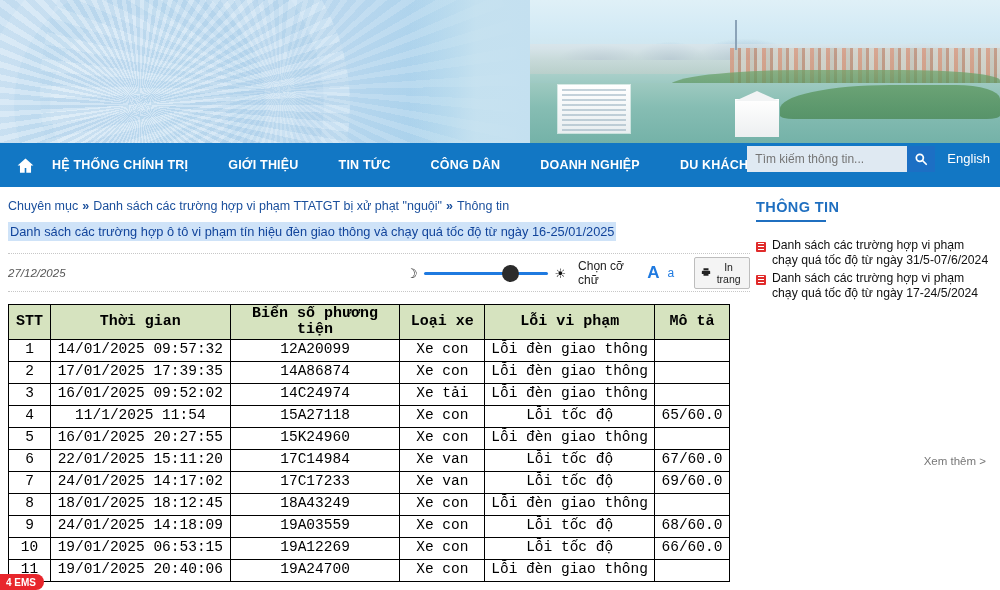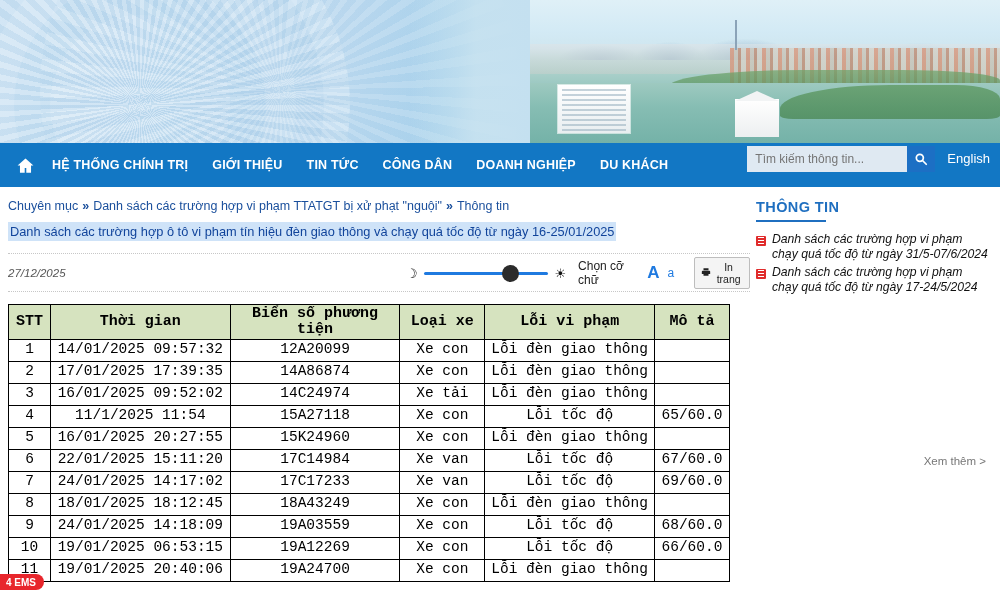--- a/index.html
+++ b/index.html
@@ -163,21 +163,21 @@
     position: relative;
     height: 44px; width: 1000px;
     background: #1277c4;
     display: flex; align-items: center;
     padding-left: 10px;
   }
   .nav .home {
     width: 30px; height: 30px; display:flex; align-items:center; justify-content:center;
     color:#fff; cursor:pointer;
   }
-  .nav ul { list-style:none; display:flex; align-items:center; gap: 0; }
+  .nav ul { list-style:none; display:flex; align-items:center; gap: 16px; }
   .nav li {
     color:#ffffff; font-weight: bold; font-size: 12.5px;
     padding: 0 12px; cursor: pointer; letter-spacing: .2px; white-space: nowrap;
   }
   .nav-right {
     position:absolute; right: 10px; top: 0; height: 31px;
     display:flex; align-items:center; gap: 0;
   }
   .search-input {
     width: 160px; height: 26px; border: none; outline: none;
@@ -267,21 +267,21 @@
   .c-plate { width: 170px; }
   .c-type { width: 85px; }
   .c-err { width: 170px; }
   .c-desc { width: 75px; }
 
   
   .sec-title {
     color:#1f6fc0; font-size: 14.5px; font-weight: bold; letter-spacing:.4px;
   }
   .sec-rule { width: 70px; height: 2px; background:#1f6fc0; margin-top: 5px; }
-  .info-list { margin-top: 6px; height: 120px; overflow: hidden; position: relative; font-style: italic; }
+  .info-list { margin-top: 12px; height: 120px; overflow: hidden; position: relative; }
   .info-item {
     display: flex; gap: 6px; font-size: 12.2px; color:#111;
     line-height: 1.28; margin-bottom: 2px;
   }
   .info-item.clipped { margin-top: -14px; }
   .doc-icon {
     flex: 0 0 auto; width: 10px; height: 12px; margin-top: 2px;
     background: #e02b2b;
     border-radius: 1px;
     box-shadow: inset 0 2px 0 #fff, inset 0 5px 0 -3px #fff;

